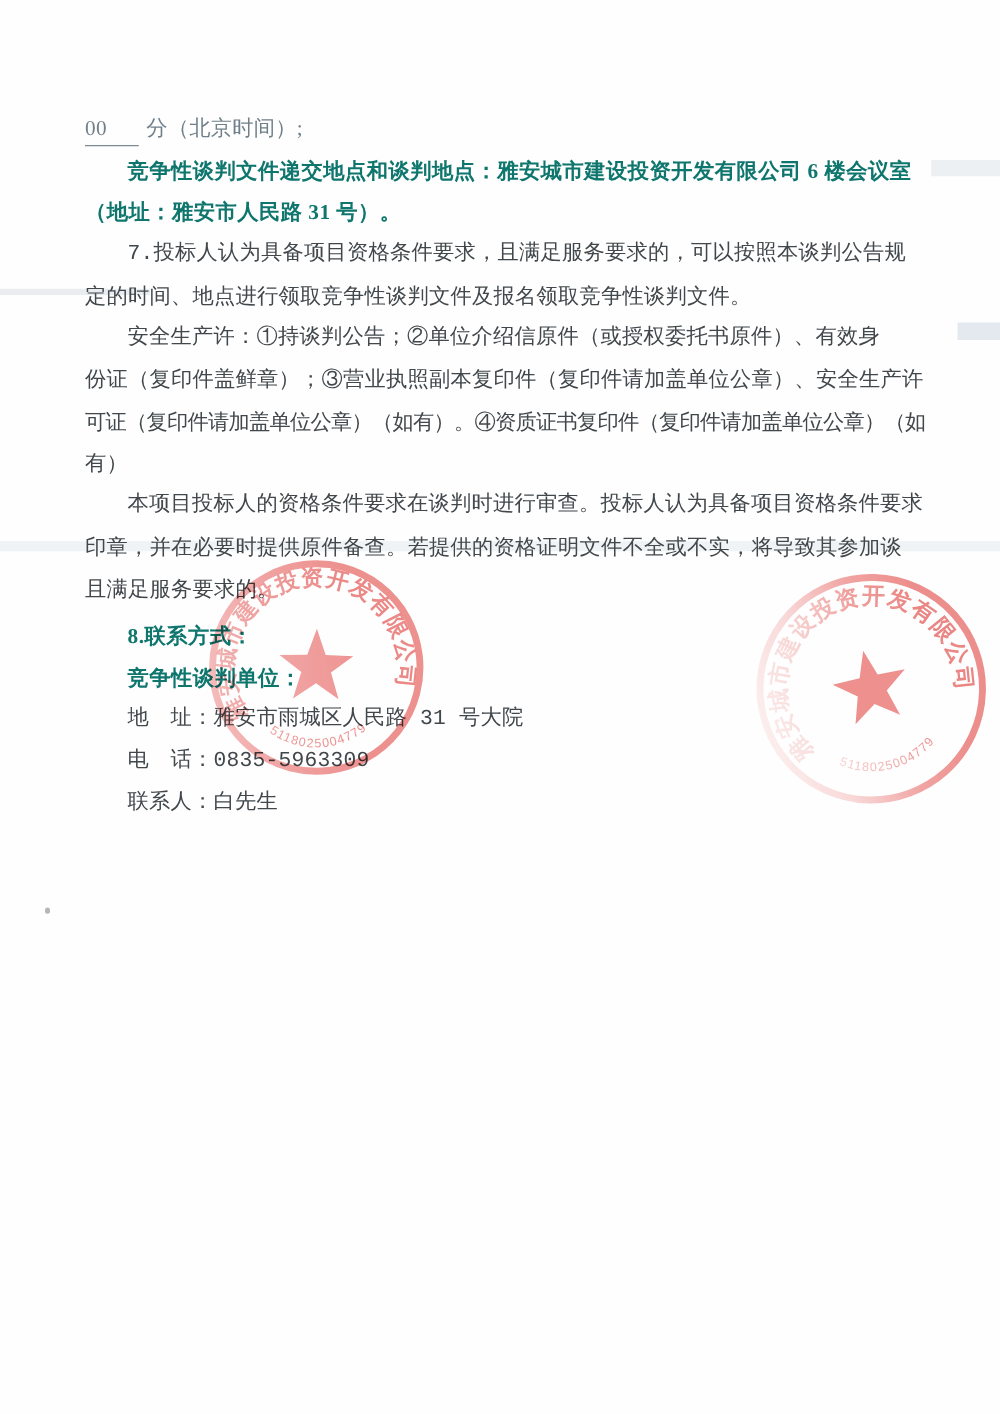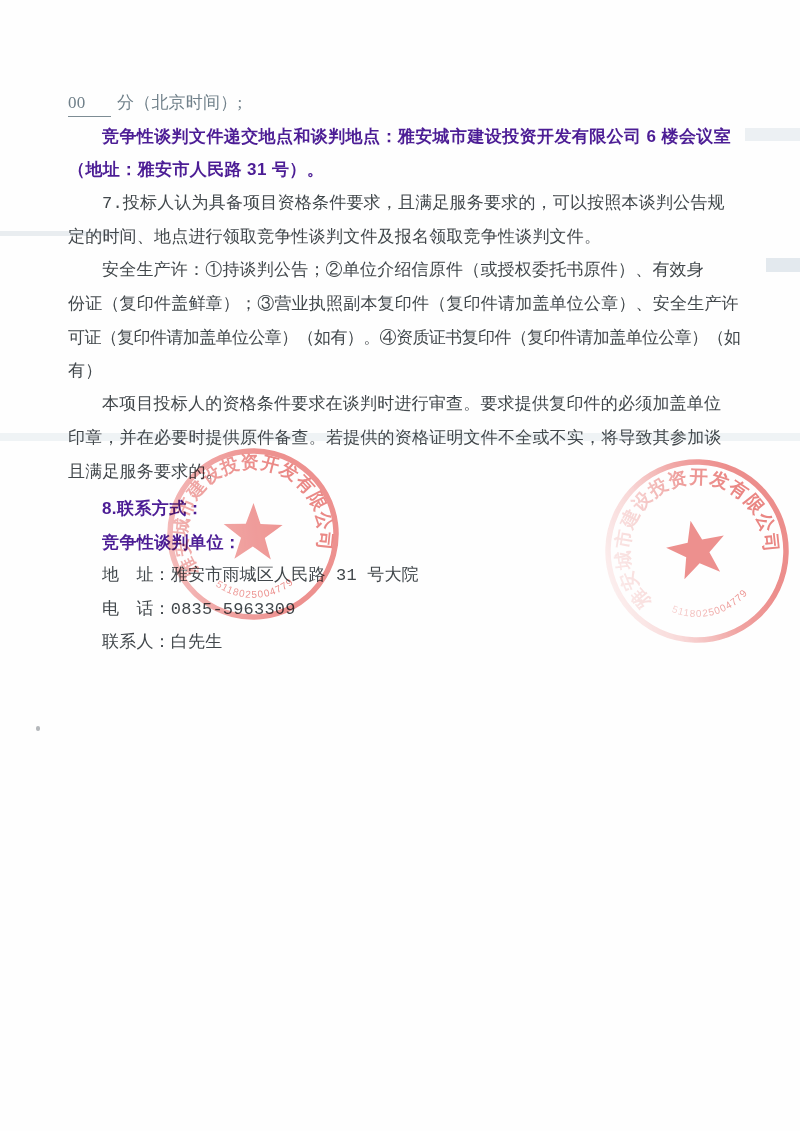--- a/index.html
+++ b/index.html
@@ -6,22 +6,22 @@
   body { width:800px; height:1131px; position:relative; background:#ffffff; overflow:hidden;
          font-family:"Liberation Serif", serif; }
 
   .page { position:absolute; inset:0; background:#fefefe; }
 
   
   .textblock { position:absolute; left:68px; top:86px; width:690px; }
   .line { height:33.5px; line-height:33.5px; white-space:pre; font-size:17px;
           color:#41474b; letter-spacing:0.2px; }
   .line.indent { padding-left:34px;font-family:Liberation Mono, monospace; }
-  .line.heiti { font-family:Liberation Sans, sans-serif; font-weight:600;
-                color:#4c1d95; letter-spacing:0.4px; }
+  .line.heiti { font-family:Liberation Serif, serif; font-weight:600;
+                color:#0f766e; letter-spacing:0.4px; }
   .line.tight { letter-spacing:-0.6px; }
   .line.gap { margin-top:4px; }
 
   .faded { color:#70808a; }
   .uline { display:inline-block; min-width:43px; border-bottom:1.5px solid #7d8c94;
            height:26px; line-height:26px; }
   .after-uline { margin-left:6px; }
 
   
   .streak { position:absolute; pointer-events:none; }
@@ -53,21 +53,21 @@
   <div class="textblock">
     <div class="line faded"><span class="uline">00</span><span class="after-uline">分（北京时间）;</span></div>
     <div class="line heiti indent">竞争性谈判文件递交地点和谈判地点：雅安城市建设投资开发有限公司 6 楼会议室</div>
     <div class="line heiti">（地址：雅安市人民路 31 号）。</div>
     <div class="line indent">7.投标人认为具备项目资格条件要求，且满足服务要求的，可以按照本谈判公告规</div>
     <div class="line">定的时间、地点进行领取竞争性谈判文件及报名领取竞争性谈判文件。</div>
     <div class="line indent">安全生产许：①持谈判公告；②单位介绍信原件（或授权委托书原件）、有效身</div>
     <div class="line">份证（复印件盖鲜章）；③营业执照副本复印件（复印件请加盖单位公章）、安全生产许</div>
     <div class="line tight">可证（复印件请加盖单位公章）（如有）。④资质证书复印件（复印件请加盖单位公章）（如</div>
     <div class="line">有）</div>
-    <div class="line indent">本项目投标人的资格条件要求在谈判时进行审查。要求提供复印件的必须加盖单位</div>
+    <div class="line indent">本项目投标人的资格条件要求在谈判时进行审查。投标人认为具备项目资格条件要求</div>
     <div class="line">印章，并在必要时提供原件备查。若提供的资格证明文件不全或不实，将导致其参加谈</div>
     <div class="line">且满足服务要求的。</div>
     <div class="line heiti indent gap">8.联系方式：</div>
     <div class="line heiti indent">竞争性谈判单位：</div>
     <div class="line indent">地　址：雅安市雨城区人民路 31 号大院</div>
     <div class="line indent">电　话：0835-5963309</div>
     <div class="line indent">联系人：白先生</div>
   </div>
 
   <div class="stamp stamp-left">

